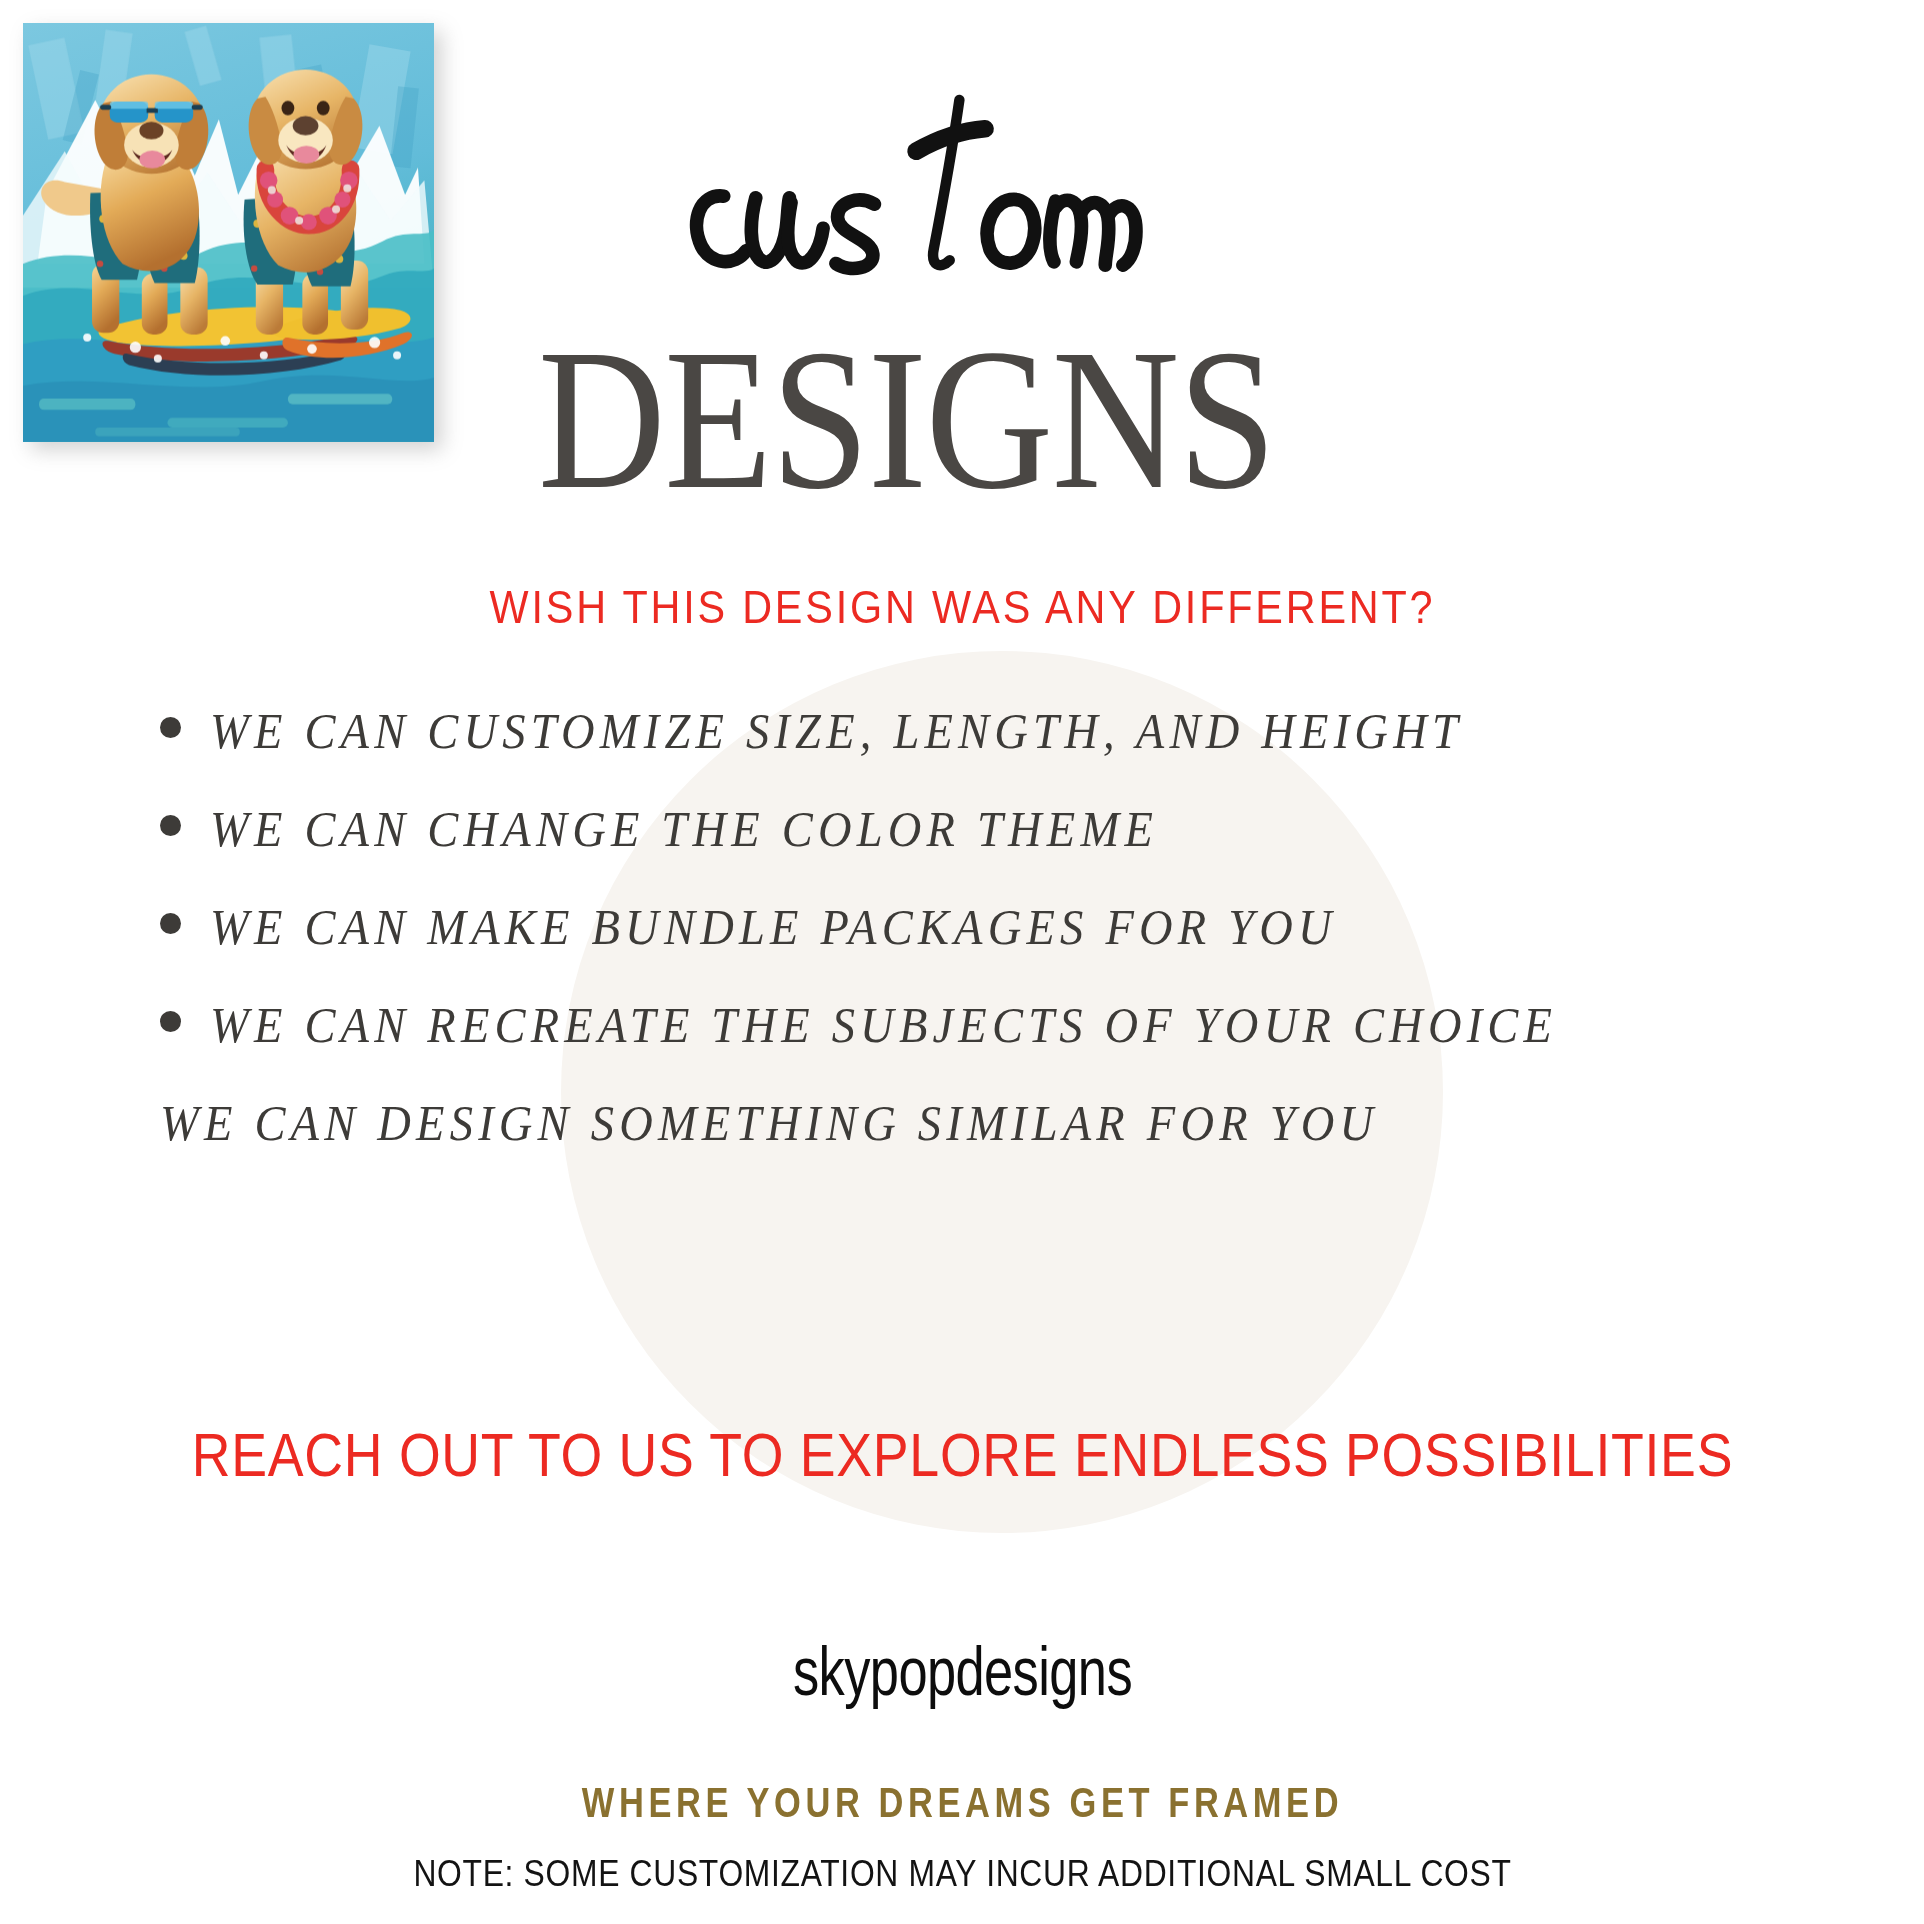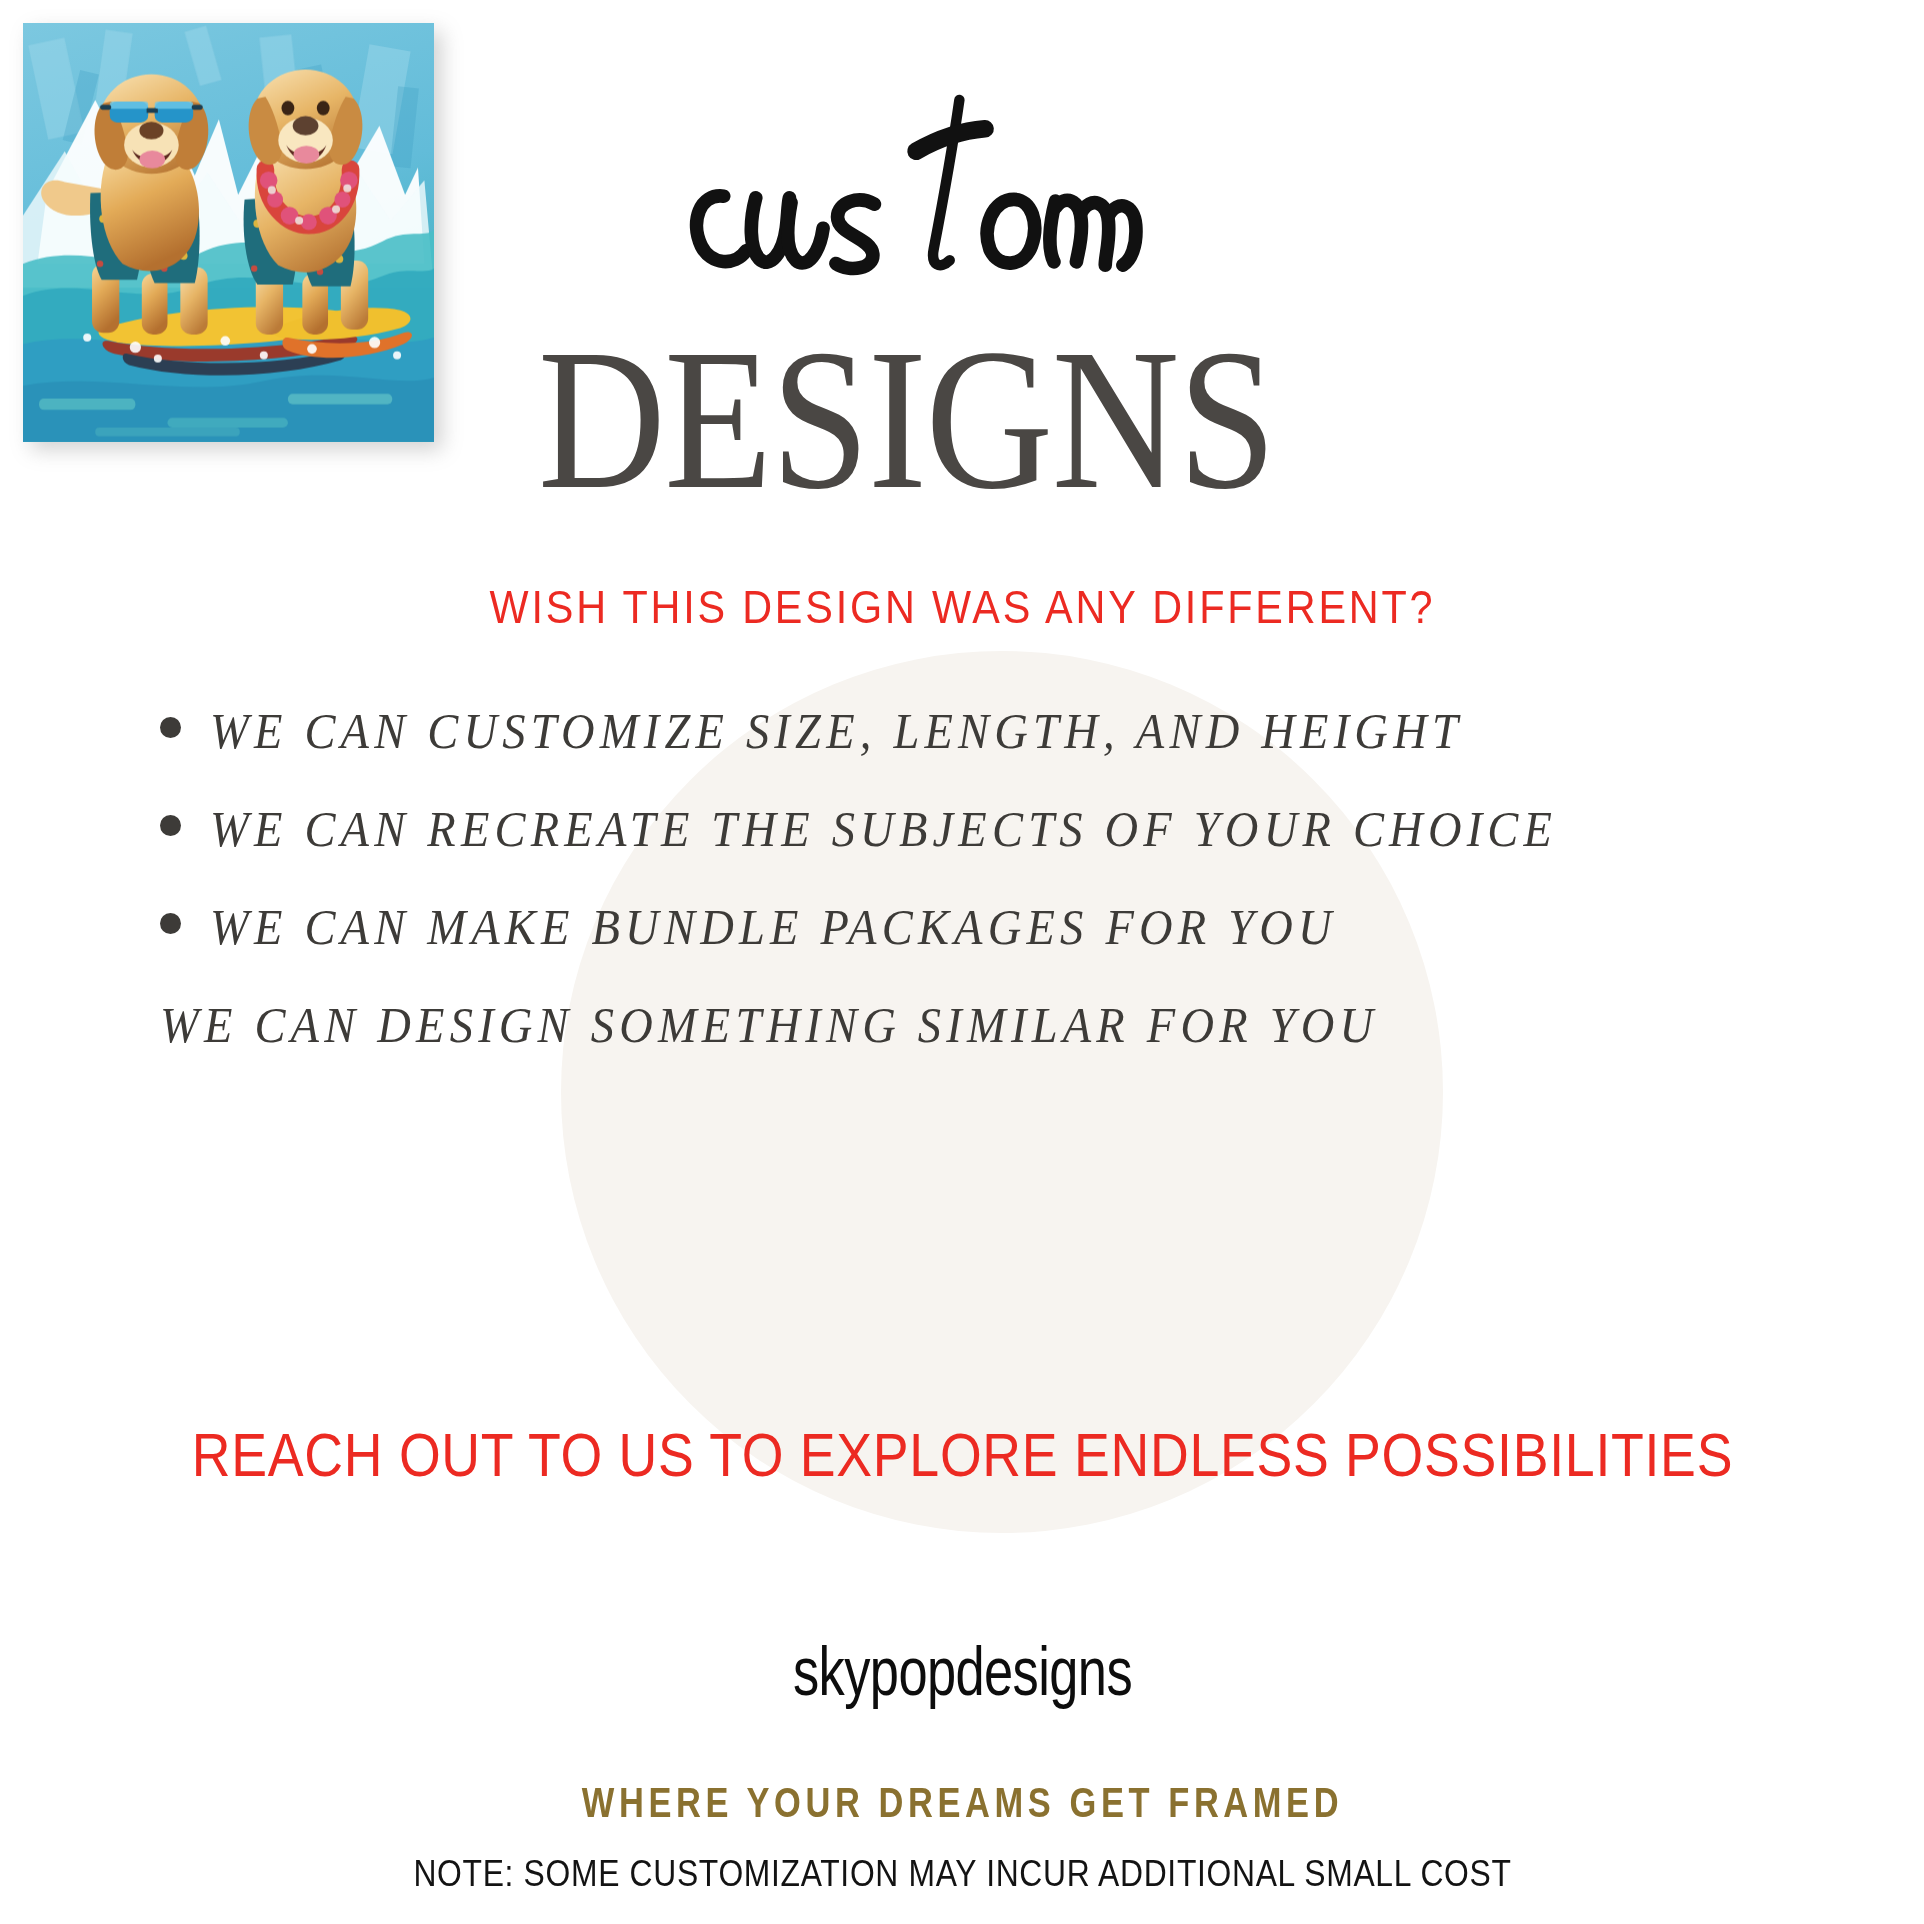--- a/index.html
+++ b/index.html
@@ -415,26 +415,30 @@
 
   <div id="subtitle-wish">WISH  THIS  DESIGN  WAS ANY DIFFERENT?</div>
 
   <ul id="benefits-list">
     <li class="benefit-row">
       <span class="benefit-bullet"></span>
       <span class="benefit-text">WE CAN CUSTOMIZE SIZE, LENGTH, AND HEIGHT</span>
     </li>
     <li class="benefit-row">
       <span class="benefit-bullet"></span>
-      <span class="benefit-text">WE CAN RECREATE THE SUBJECTS OF YOUR CHOICE</span>
+      <span class="benefit-text">WE CAN CHANGE THE COLOR THEME</span>
     </li>
     <li class="benefit-row">
       <span class="benefit-bullet"></span>
       <span class="benefit-text">WE CAN MAKE BUNDLE PACKAGES FOR YOU</span>
     </li>
+    <li class="benefit-row">
+      <span class="benefit-bullet"></span>
+      <span class="benefit-text">WE CAN RECREATE THE SUBJECTS OF YOUR CHOICE</span>
+    </li>
     <li class="benefit-row continuation">
 
       <span class="benefit-text">WE CAN DESIGN SOMETHING SIMILAR FOR YOU</span>
     </li>
   </ul>
 
   <div id="cta-line">REACH OUT TO US TO EXPLORE ENDLESS POSSIBILITIES</div>
 
   <div id="brand-name">skypopdesigns</div>
   <div id="brand-tagline">WHERE YOUR DREAMS GET FRAMED</div>

